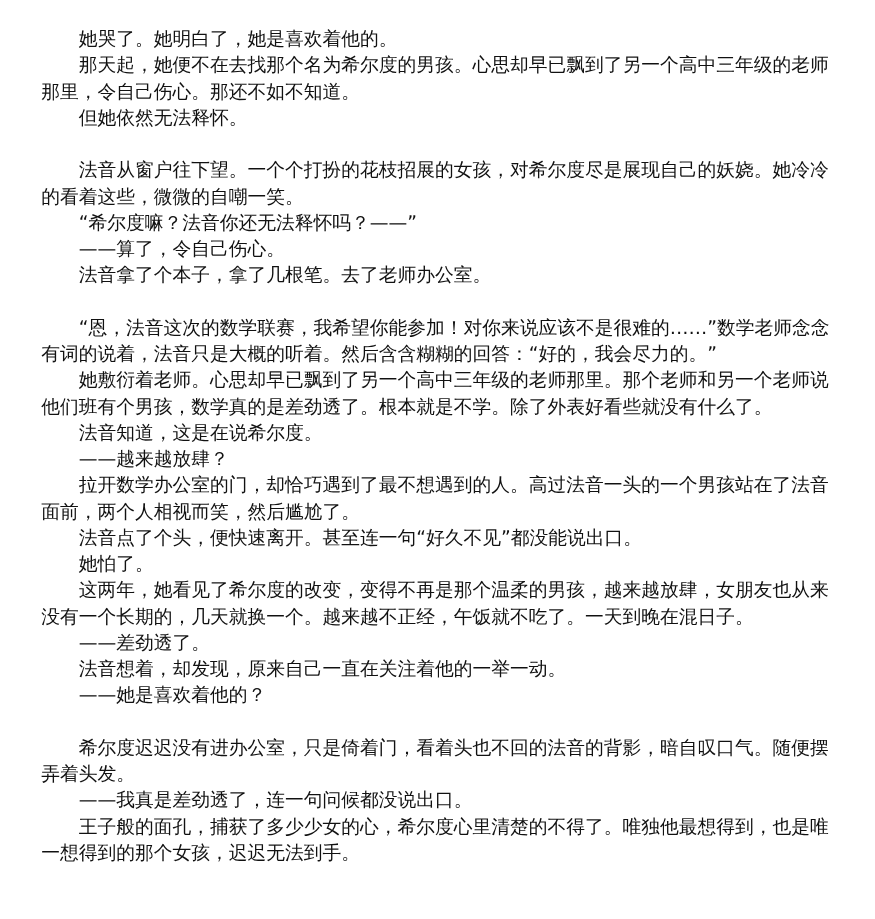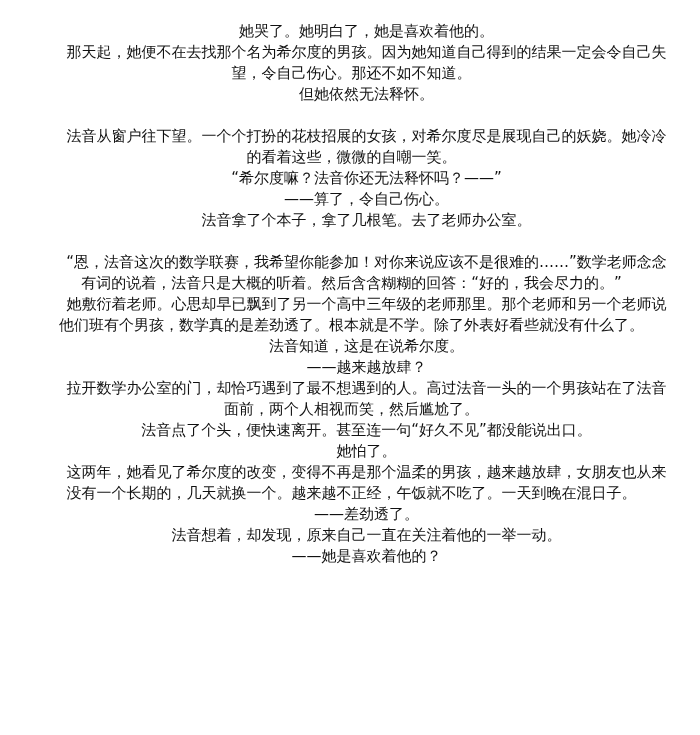--- a/index.html
+++ b/index.html
@@ -23,33 +23,33 @@
     font-size: 15px;
     line-height: 21px;
   }
   .section {
     margin: 0 0 21px 0;
   }
   .para {
     margin: 0;
     padding: 0;
     text-indent: 2em;
-    text-align: center;
+    text-align: left;
     word-break: break-all;
     line-break: anywhere;
   }
 </style>
 </head>
 <body>
 
 <div class="page">
   <div id="doc">
       <div class="section">
         <p class="para">她哭了。她明白了，她是喜欢着他的。</p>
-        <p class="para">那天起，她便不在去找那个名为希尔度的男孩。因为她知道自己得到的结果一定会令自己失望，令自己伤心。那还不如不知道。</p>
+        <p class="para">那天起，她便不在去找那个名为希尔度的男孩。心思却早已飘到了另一个高中三年级的老师那里，令自己伤心。那还不如不知道。</p>
         <p class="para">但她依然无法释怀。</p>
       </div>
       <div class="section">
         <p class="para">法音从窗户往下望。一个个打扮的花枝招展的女孩，对希尔度尽是展现自己的妖娆。她冷冷的看着这些，微微的自嘲一笑。</p>
         <p class="para">“希尔度嘛？法音你还无法释怀吗？——”</p>
         <p class="para">——算了，令自己伤心。</p>
         <p class="para">法音拿了个本子，拿了几根笔。去了老师办公室。</p>
       </div>
       <div class="section">
         <p class="para">“恩，法音这次的数学联赛，我希望你能参加！对你来说应该不是很难的……”数学老师念念有词的说着，法音只是大概的听着。然后含含糊糊的回答：“好的，我会尽力的。”</p>
@@ -57,14 +57,19 @@
         <p class="para">法音知道，这是在说希尔度。</p>
         <p class="para">——越来越放肆？</p>
         <p class="para">拉开数学办公室的门，却恰巧遇到了最不想遇到的人。高过法音一头的一个男孩站在了法音面前，两个人相视而笑，然后尴尬了。</p>
         <p class="para">法音点了个头，便快速离开。甚至连一句“好久不见”都没能说出口。</p>
         <p class="para">她怕了。</p>
         <p class="para">这两年，她看见了希尔度的改变，变得不再是那个温柔的男孩，越来越放肆，女朋友也从来没有一个长期的，几天就换一个。越来越不正经，午饭就不吃了。一天到晚在混日子。</p>
         <p class="para">——差劲透了。</p>
         <p class="para">法音想着，却发现，原来自己一直在关注着他的一举一动。</p>
         <p class="para">——她是喜欢着他的？</p>
       </div>
+      <div class="section">
+        <p class="para">希尔度迟迟没有进办公室，只是倚着门，看着头也不回的法音的背影，暗自叹口气。随便摆弄着头发。</p>
+        <p class="para">——我真是差劲透了，连一句问候都没说出口。</p>
+        <p class="para">王子般的面孔，捕获了多少少女的心，希尔度心里清楚的不得了。唯独他最想得到，也是唯一想得到的那个女孩，迟迟无法到手。</p>
+      </div>
     </div>
 </div>
 
 </body></html>

